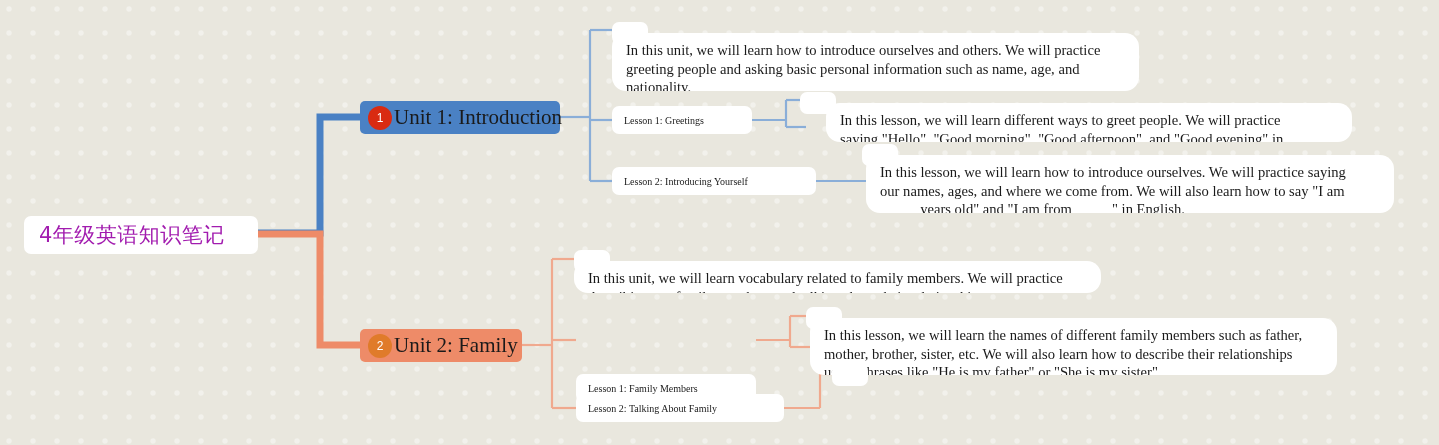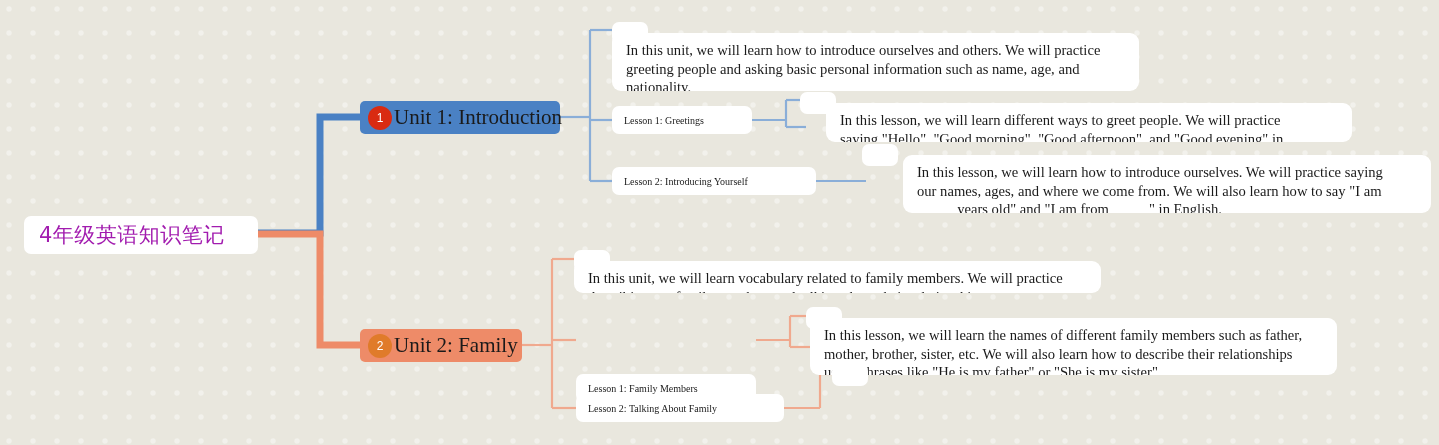--- a/index.html
+++ b/index.html
@@ -107,21 +107,21 @@
     height: 28px;
     padding: 0 12px;
     font-size: 10px;
     color: #1a1a1a;
     white-space: nowrap;
   }
 
   
   .desc-node {
     background: #ffffff;
-    border-radius: 9px;
+    border-radius: 14px;
     padding: 8px 30px 0 14px;
     overflow: hidden;
     align-items: flex-start;
   }
   .desc-text {
     font-size: 14.6px;
     line-height: 18.5px;
     color: #1a1a1a;
     display: block;
   }
@@ -196,21 +196,21 @@
   <div class="tab" style="left:800px; top:92px;"></div>
   <div class="node desc-node" style="left:826px; top:103px; width:526px; height:39px;">
     <span class="desc-text">In this lesson, we will learn different ways to greet people. We will practice saying "Hello", "Good morning", "Good afternoon", and "Good evening" in English.</span>
   </div>
 
   <div class="node leaf-node" style="left:612px; top:167px; width:204px;">
     <span>Lesson 2: Introducing Yourself</span>
   </div>
 
   <div class="tab" style="left:862px; top:144px;"></div>
-  <div class="node desc-node" style="left:866px; top:155px; width:528px; height:58px;margin-left:37px;">
+  <div class="node desc-node" style="left:866px; top:155px; width:528px; height:58px;">
     <span class="desc-text">In this lesson, we will learn how to introduce ourselves. We will practice saying our names, ages, and where we come from. We will also learn how to say "I am _____ years old" and "I am from _____" in English.</span>
   </div>
 
   <div class="node unit-node unit2">
     <span class="badge badge-2">2</span>
     <span class="unit-label">Unit 2: Family</span>
   </div>
 
   <div class="tab" style="left:574px; top:250px;"></div>
   <div class="node desc-node" style="left:574px; top:261px; width:527px; height:32px;">

